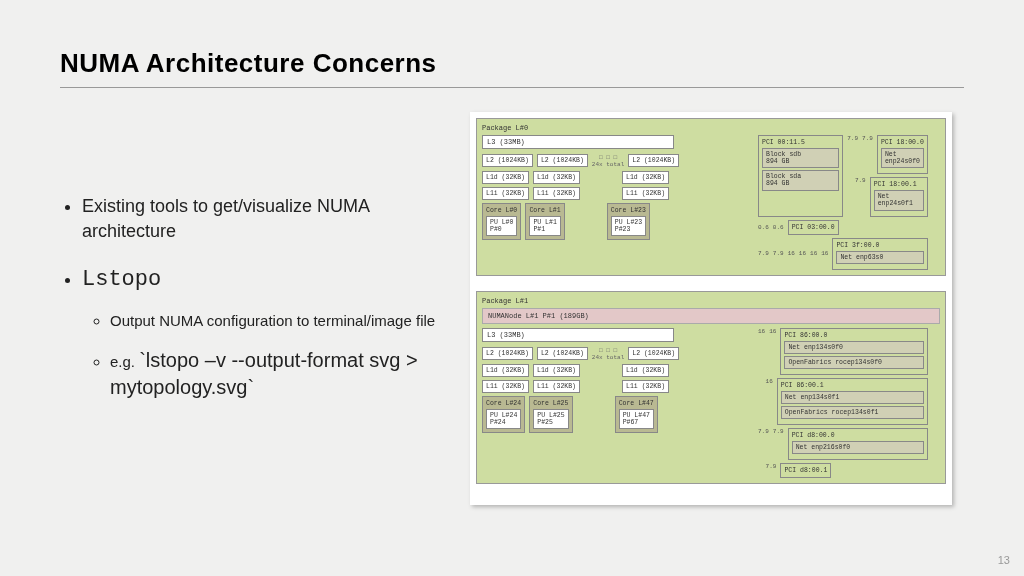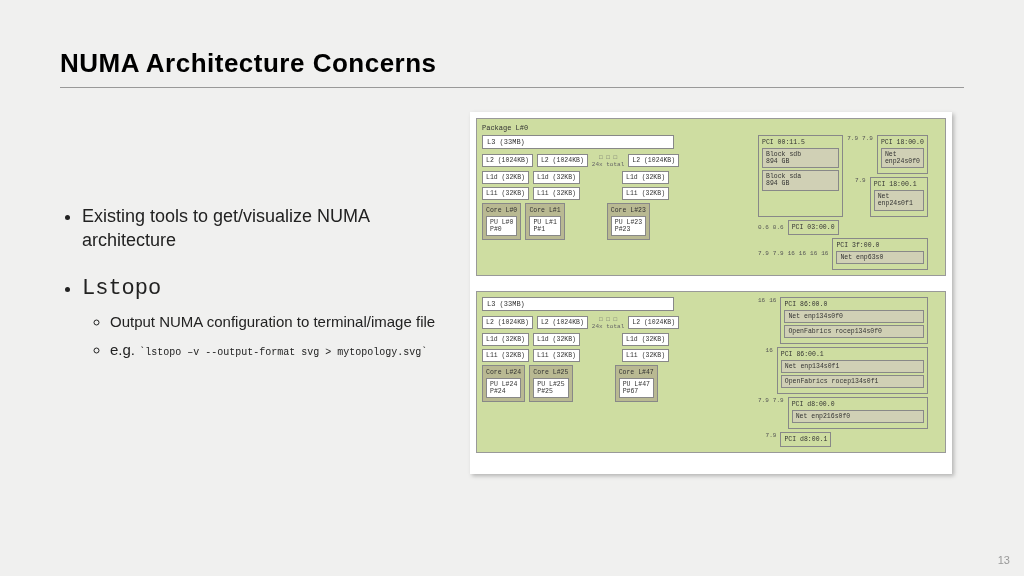--- a/index.html
+++ b/index.html
@@ -5,23 +5,23 @@
 html,body{margin:0;padding:0;width:1024px;height:576px;background:#f0f0ef;font-family:Verdana,Geneva,sans-serif;color:#222;overflow:hidden}
 .slide{position:relative;width:1024px;height:576px;box-sizing:border-box;padding:48px 60px 30px 60px}
 h1{margin:0 0 8px 0;font-size:26px;font-weight:700;letter-spacing:.5px;color:#000}
 .rule{border:0;border-top:1px solid #999;margin:4px 0 24px 0}
 .cols{display:flex;gap:30px;align-items:center}
 .left{flex:0 0 380px;font-size:18px;line-height:1.35}
 .right{flex:1}
 ul{margin:0;padding-left:22px}
 ul li{margin:0 0 22px 0}
 ul ul{padding-left:28px;font-size:15px}
-ul ul li{margin:8px 0 4px 0}
+ul ul li{margin:16px 0 4px 0}
 .mono{font-family:"Courier New",monospace;font-size:22px}
-code{font-family:Liberation Mono, monospace;font-size:10px}
+code{font-family:Liberation Sans, sans-serif;font-size:20px}
 .pagenum{position:absolute;right:14px;bottom:10px;font-size:11px;color:#999}
 
 .diagram{background:#fff;box-shadow:2px 2px 4px rgba(0,0,0,.25);padding:6px;font-family:"Courier New",monospace;font-size:7px;color:#333;width:470px}
 .pkg{background:#cedda1;border:1px solid #999;padding:5px;margin-bottom:15px}
 .pkg-label{font-weight:400;margin-bottom:3px;font-size:7px}
 .numanode{background:#e3c8c8;border:1px solid #aaa;padding:3px 5px;margin-bottom:4px}
 .row{display:flex;align-items:flex-start;gap:16px}
 .cacheblock{flex:1}
 .l3{background:#fff;border:1px solid #888;padding:2px 4px;margin-bottom:4px;width:70%}
 .cache-row{display:flex;gap:4px;margin-bottom:3px;align-items:center}
@@ -138,20 +138,22 @@
                   <div class="pcibox" style="flex:1">
                     <div>PCI 3f:00.0</div>
                     <div class="devbox">Net enp63s0</div>
                   </div>
                 </div>
             </div>
           </div>
         </div>
 
         <div class="pkg">
+          <div class="pkg-label">Package L#1</div>
+          <div class="numanode">NUMANode L#1 P#1 (189GB)</div>
           <div class="row">
             <div class="cacheblock" style="flex:0 0 260px">
               <div class="l3">L3 (33MB)</div>
               <div class="cache-row">
                 <div class="cbox">L2 (1024KB)</div>
                 <div class="cbox">L2 (1024KB)</div>
                 <div class="dots" style="white-space:pre-line;text-align:center">□ □ □
 24x total</div>
                 <div class="cbox">L2 (1024KB)</div>
               </div>

